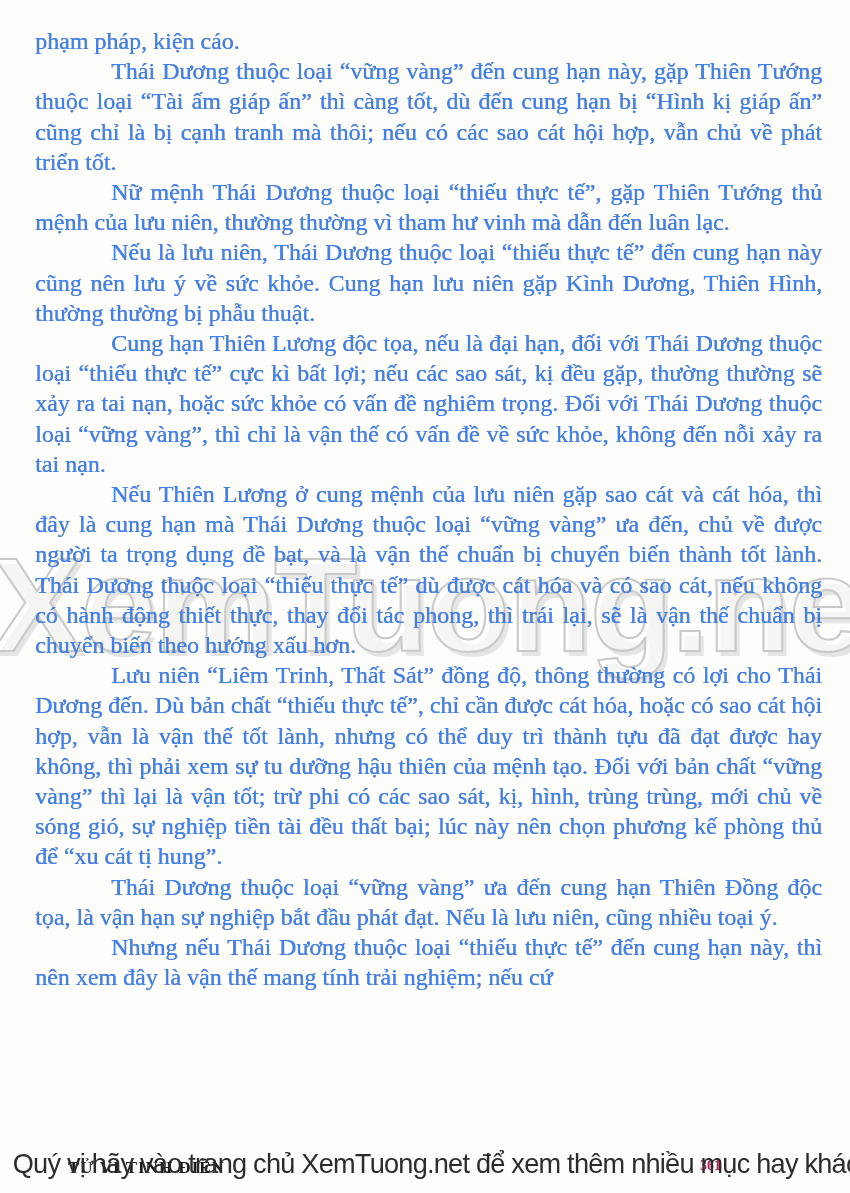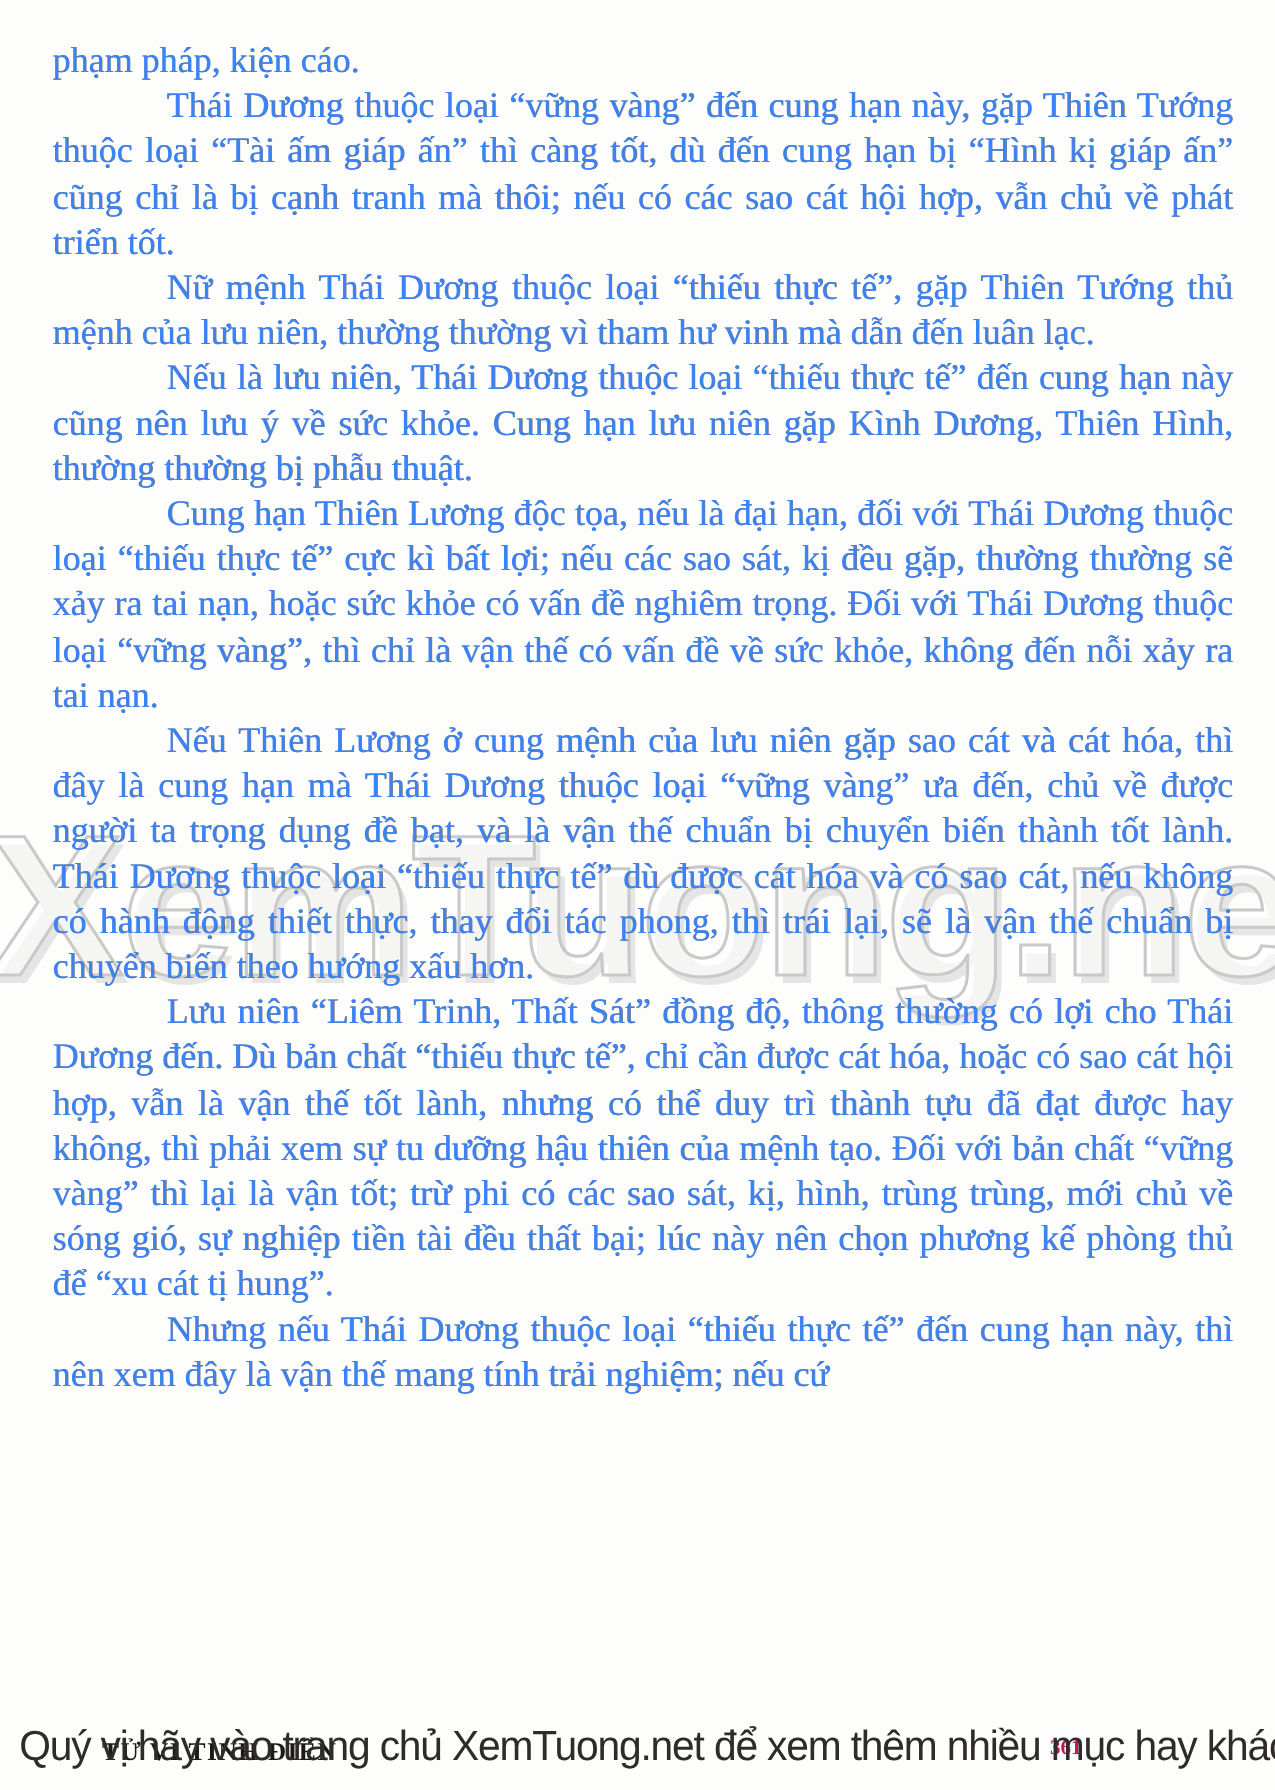--- a/index.html
+++ b/index.html
@@ -103,20 +103,21 @@
   <div class="watermark">XemTuong.net</div>
 
   <div class="content">
     <p class="no-indent">phạm pháp, kiện cáo.</p>
     <p>Thái Dương thuộc loại “vững vàng” đến cung hạn này, gặp Thiên Tướng thuộc loại “Tài ấm  giáp ấn” thì càng tốt, dù đến cung hạn bị “Hình kị giáp ấn” cũng chỉ là bị cạnh tranh mà thôi; nếu có các sao cát hội hợp, vẫn chủ về phát triển tốt.</p>
     <p>Nữ mệnh Thái Dương thuộc loại “thiếu thực tế”, gặp Thiên Tướng thủ mệnh của lưu niên, thường thường vì tham hư vinh mà dẫn đến luân lạc.</p>
     <p>Nếu là lưu niên, Thái Dương thuộc loại “thiếu thực tế” đến cung hạn này cũng nên lưu ý về sức khỏe. Cung hạn lưu niên gặp Kình Dương, Thiên Hình, thường thường bị phẫu thuật.</p>
     <p>Cung hạn Thiên Lương độc tọa, nếu là đại hạn, đối với Thái Dương thuộc loại “thiếu thực tế” cực kì bất lợi; nếu các sao sát, kị đều gặp, thường thường sẽ xảy ra tai nạn, hoặc sức khỏe có vấn đề nghiêm trọng. Đối với Thái Dương thuộc loại “vững vàng”, thì chỉ là vận thế có vấn đề về sức khỏe, không đến nỗi xảy ra tai nạn.</p>
     <p>Nếu Thiên Lương ở cung mệnh của lưu niên gặp sao cát và cát hóa, thì đây là cung hạn mà Thái Dương thuộc loại “vững vàng” ưa đến, chủ về được người ta trọng dụng đề bạt, và là vận thế chuẩn bị chuyển biến thành tốt lành. Thái Dương thuộc loại “thiếu thực tế” dù được cát hóa và có sao cát, nếu không có hành động thiết thực, thay đổi tác phong, thì trái lại, sẽ là vận thế chuẩn bị chuyển biến theo hướng xấu hơn.</p>
     <p>Lưu niên “Liêm Trinh, Thất Sát” đồng độ, thông thường có lợi cho Thái Dương đến. Dù bản chất “thiếu thực tế”, chỉ cần được cát hóa, hoặc có sao cát hội hợp, vẫn là vận thế tốt lành, nhưng có thể duy trì thành tựu đã đạt được hay không, thì phải xem sự tu dưỡng hậu thiên của mệnh tạo. Đối với bản chất “vững vàng” thì lại là vận tốt; trừ phi có các sao sát, kị, hình, trùng trùng, mới chủ về sóng gió, sự nghiệp tiền tài đều thất bại; lúc này nên chọn phương kế phòng thủ để “xu cát tị hung”.</p>
+    <p>Thái Dương thuộc loại “vững vàng” ưa đến cung hạn Thiên Đồng độc tọa, là vận hạn sự nghiệp bắt đầu phát đạt. Nếu là lưu niên, cũng nhiều toại ý.</p>
     <p>Nhưng nếu Thái Dương thuộc loại “thiếu thực tế” đến cung hạn này, thì nên xem đây là vận thế mang tính trải nghiệm; nếu cứ</p>
   </div>
 
   <div class="footer">
     <span class="footer-book">Tử Vi Tinh Điển</span>
     <span class="footer-pagenum">361</span>
     <div class="footer-overlay">Quý vị hãy vào trang chủ XemTuong.net để xem thêm nhiều mục hay khác</div>
   </div>
 
 </div>

